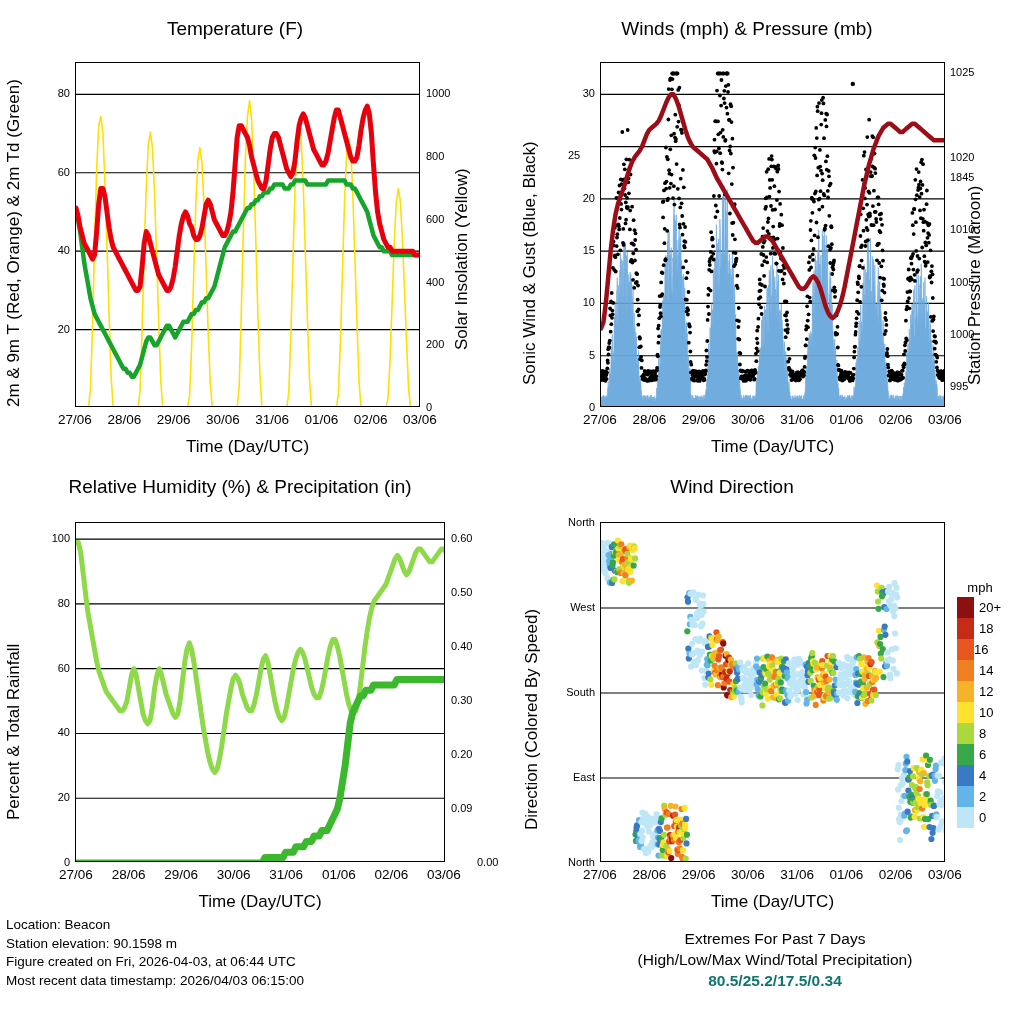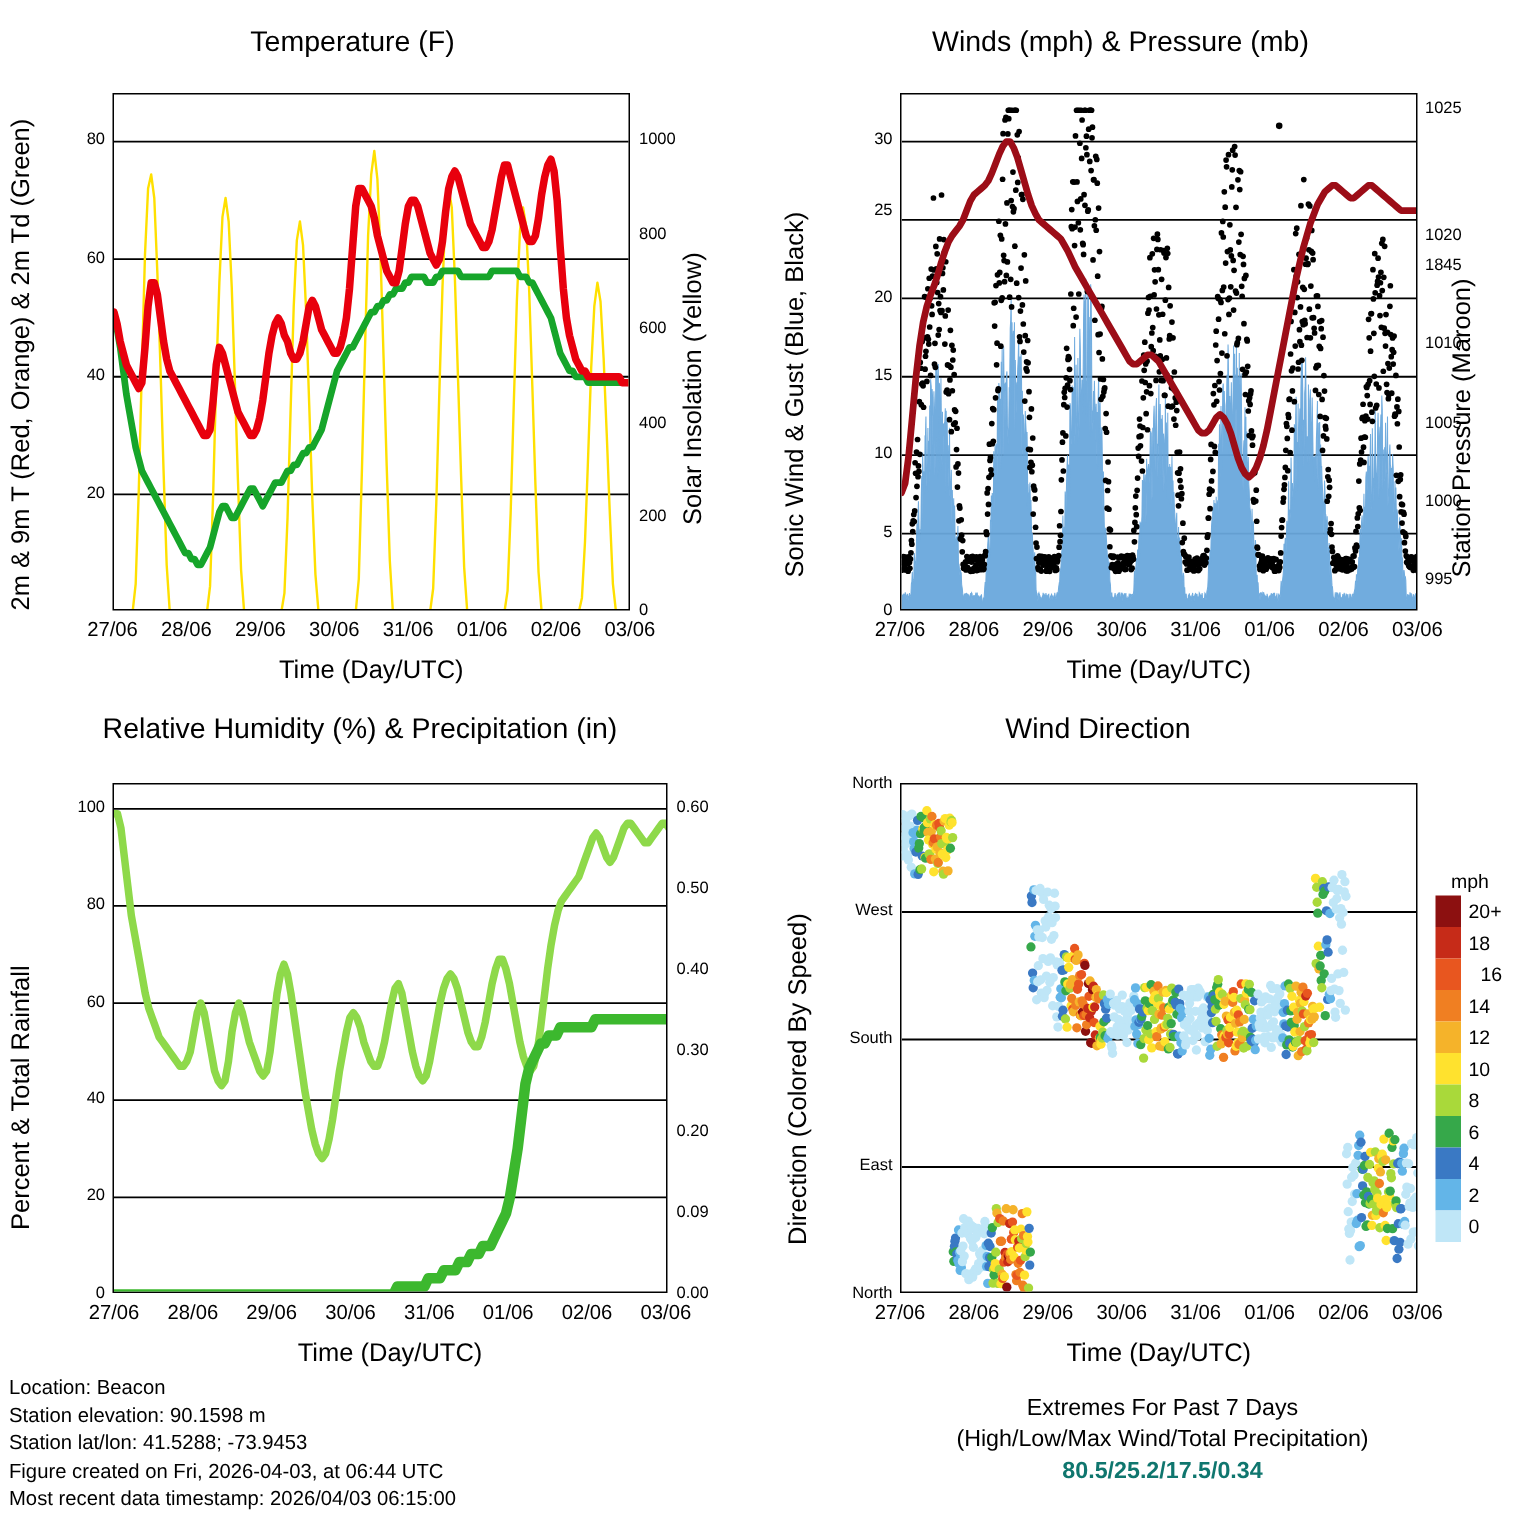--- a/index.html
+++ b/index.html
@@ -1212,21 +1212,21 @@
         <polyline points="0.00,265.55 2.41,259.27 4.83,240.45 7.24,214.32 9.65,188.18 12.06,167.27 14.48,151.59 16.89,141.14 19.30,133.82 21.71,127.55 24.13,120.23 26.54,111.86 28.95,104.55 31.36,98.27 33.78,94.09 36.19,90.95 38.60,87.82 41.01,83.64 43.43,77.36 45.84,71.09 48.25,66.91 50.66,64.82 53.08,62.73 55.49,60.64 57.90,57.50 60.31,52.27 62.73,46.00 65.14,39.73 67.55,34.50 69.97,31.36 72.38,31.36 74.79,35.55 77.20,41.82 79.62,50.18 82.03,58.55 84.44,66.91 86.85,74.23 89.27,79.45 91.68,83.64 94.09,85.73 96.50,87.82 98.92,89.91 101.33,92.00 103.74,94.09 106.15,96.18 108.57,100.36 110.98,104.55 113.39,109.77 115.80,115.00 118.22,119.18 120.63,123.36 123.04,127.55 125.45,131.73 127.87,135.91 130.28,140.09 132.69,144.27 135.10,148.45 137.52,152.64 139.93,156.82 142.34,161.00 144.76,165.18 147.17,169.36 149.58,173.55 151.99,177.73 154.41,179.82 156.82,179.82 159.23,177.73 161.64,175.64 164.06,173.55 166.47,173.55 168.88,175.64 171.29,177.73 173.71,181.91 176.12,186.09 178.53,190.27 180.94,194.45 183.36,198.64 185.77,202.82 188.18,207.00 190.59,211.18 193.01,215.36 195.42,219.55 197.83,223.73 200.24,225.82 202.66,225.82 205.07,223.73 207.48,219.55 209.90,215.36 212.31,213.27 214.72,215.36 217.13,219.55 219.55,225.82 221.96,234.18 224.37,242.55 226.78,248.82 229.20,253.00 231.61,255.09 234.02,253.00 236.43,248.82 238.85,242.55 241.26,234.18 243.67,223.73 246.08,211.18 248.50,198.64 250.91,186.09 253.32,173.55 255.73,161.00 258.15,148.45 260.56,135.91 262.97,123.36 265.38,112.91 267.80,102.45 270.21,94.09 272.62,85.73 275.03,79.45 277.45,73.18 279.86,69.00 282.27,64.82 284.69,62.73 287.10,60.64 289.51,60.64 291.92,62.73 294.34,64.82 296.75,66.91 299.16,69.00 301.57,69.00 303.99,66.91 306.40,64.82 308.81,62.73 311.22,60.64 313.64,60.64 316.05,62.73 318.46,64.82 320.87,66.91 323.29,69.00 325.70,71.09 328.11,73.18 330.52,75.27 332.94,77.36 335.35,77.36 337.76,77.36 340.17,77.36 342.59,77.36 345.00,77.36" fill="none" stroke="#9c0d17" stroke-width="4.5" stroke-linejoin="round" stroke-linecap="round"></polyline>
       </svg>
   </div>
 
   <div class="ylabels left" id="w-ylab" style="left:553px;top:62px;width:42px;height:345px;">
       <span style="top: 345px; width: 100%;">0</span>
       <span style="top: 292.727px; width: 100%;">5</span>
       <span style="top: 240.455px; width: 100%;">10</span>
       <span style="top: 188.182px; width: 100%;">15</span>
       <span style="top: 135.909px; width: 100%;">20</span>
-      <span style="top: 78px; width: 100%;">25</span>
+      <span style="top: 93px; width: 100%; text-align: center;">25</span>
       <span style="top: 31.3636px; width: 100%;">30</span>
     </div>
   <div class="ylabels right" id="w-yrlab" style="left:950px;top:62px;width:45px;height:345px;">
       <span style="top: 324.091px; width: 100%;">995</span>
       <span style="top: 271.818px; width: 100%;">1000</span>
       <span style="top: 219.545px; width: 100%;">1005</span>
       <span style="top: 167.273px; width: 100%;">1010</span>
       <span style="top: 115px; width: 100%;">1845</span>
       <span style="top: 62.7273px; width: 100%; margin-top: 32px;">1020</span>
       <span style="top: 10.4545px; width: 100%;">1025</span>
@@ -1265,21 +1265,21 @@
 
   <div class="ylabels left" id="h-ylab" style="left:25px;top:522px;width:45px;height:340px;">
       <span style="top: 340px; width: 100%;">0</span>
       <span style="top: 275.238px; width: 100%;">20</span>
       <span style="top: 210.476px; width: 100%;">40</span>
       <span style="top: 145.714px; width: 100%;">60</span>
       <span style="top: 80.9524px; width: 100%;">80</span>
       <span style="top: 16.1905px; width: 100%;">100</span>
     </div>
   <div class="ylabels right" id="h-yrlab" style="left:451px;top:522px;width:50px;height:340px;">
-      <span style="top: 340px; width: 100%;">0.00</span>
+      <span style="top: 340px; width: 100%; margin-left: 26px;">0.00</span>
       <span style="top: 286.032px; width: 100%;">0.09</span>
       <span style="top: 232.063px; width: 100%;">0.20</span>
       <span style="top: 178.095px; width: 100%;">0.30</span>
       <span style="top: 124.127px; width: 100%;">0.40</span>
       <span style="top: 70.1587px; width: 100%;">0.50</span>
       <span style="top: 16.1905px; width: 100%;">0.60</span>
     </div>
 
   <div class="xticklabels" id="h-xlab" style="left:56px;top:867px;width:408px;">
       <span>27/06</span>
@@ -2235,21 +2235,21 @@
         <div style="display: flex; align-items: center; height: 21px;">
           <div style="width: 17px; height: 21px; background: rgb(140, 16, 16);"></div>
           <div class="legend-lab" style="margin-left: 5px;">20+</div>
         </div>
         <div style="display: flex; align-items: center; height: 21px;">
           <div style="width: 17px; height: 21px; background: rgb(198, 43, 24);"></div>
           <div class="legend-lab" style="margin-left: 5px;">18</div>
         </div>
         <div style="display: flex; align-items: center; height: 21px;">
           <div style="width: 17px; height: 21px; background: rgb(232, 86, 31);"></div>
-          <div class="legend-lab" style="margin-left: 13px;">16</div>
+          <div class="legend-lab" style="margin-left: 0;">16</div>
         </div>
         <div style="display: flex; align-items: center; height: 21px;">
           <div style="width: 17px; height: 21px; background: rgb(240, 127, 34);"></div>
           <div class="legend-lab" style="margin-left: 5px;">14</div>
         </div>
         <div style="display: flex; align-items: center; height: 21px;">
           <div style="width: 17px; height: 21px; background: rgb(245, 179, 42);"></div>
           <div class="legend-lab" style="margin-left: 5px;">12</div>
         </div>
         <div style="display: flex; align-items: center; height: 21px;">
@@ -2276,21 +2276,20 @@
           <div style="width: 17px; height: 21px; background: rgb(191, 230, 247);"></div>
           <div class="legend-lab" style="margin-left: 5px;">0</div>
         </div>
       </div>
   </div>
 </div>
 
 <div class="footer" id="footer-block" style="left:6px;top:916px;width:470px;">
     <div>Location: Beacon</div>
     <div>Station elevation: 90.1598 m</div>
-    <div>Station lat/lon: 41.5288; -73.9453</div>
     <div>Figure created on Fri, 2026-04-03, at 06:44 UTC</div>
     <div>Most recent data timestamp: 2026/04/03 06:15:00</div>
   </div>
 
 <div class="extremes" style="left:600px;top:928px;width:350px;">
   <div>Extremes For Past 7 Days</div>
   <div>(High/Low/Max Wind/Total Precipitation)</div>
   <div class="value">80.5/25.2/17.5/0.34</div>
 </div>
 

